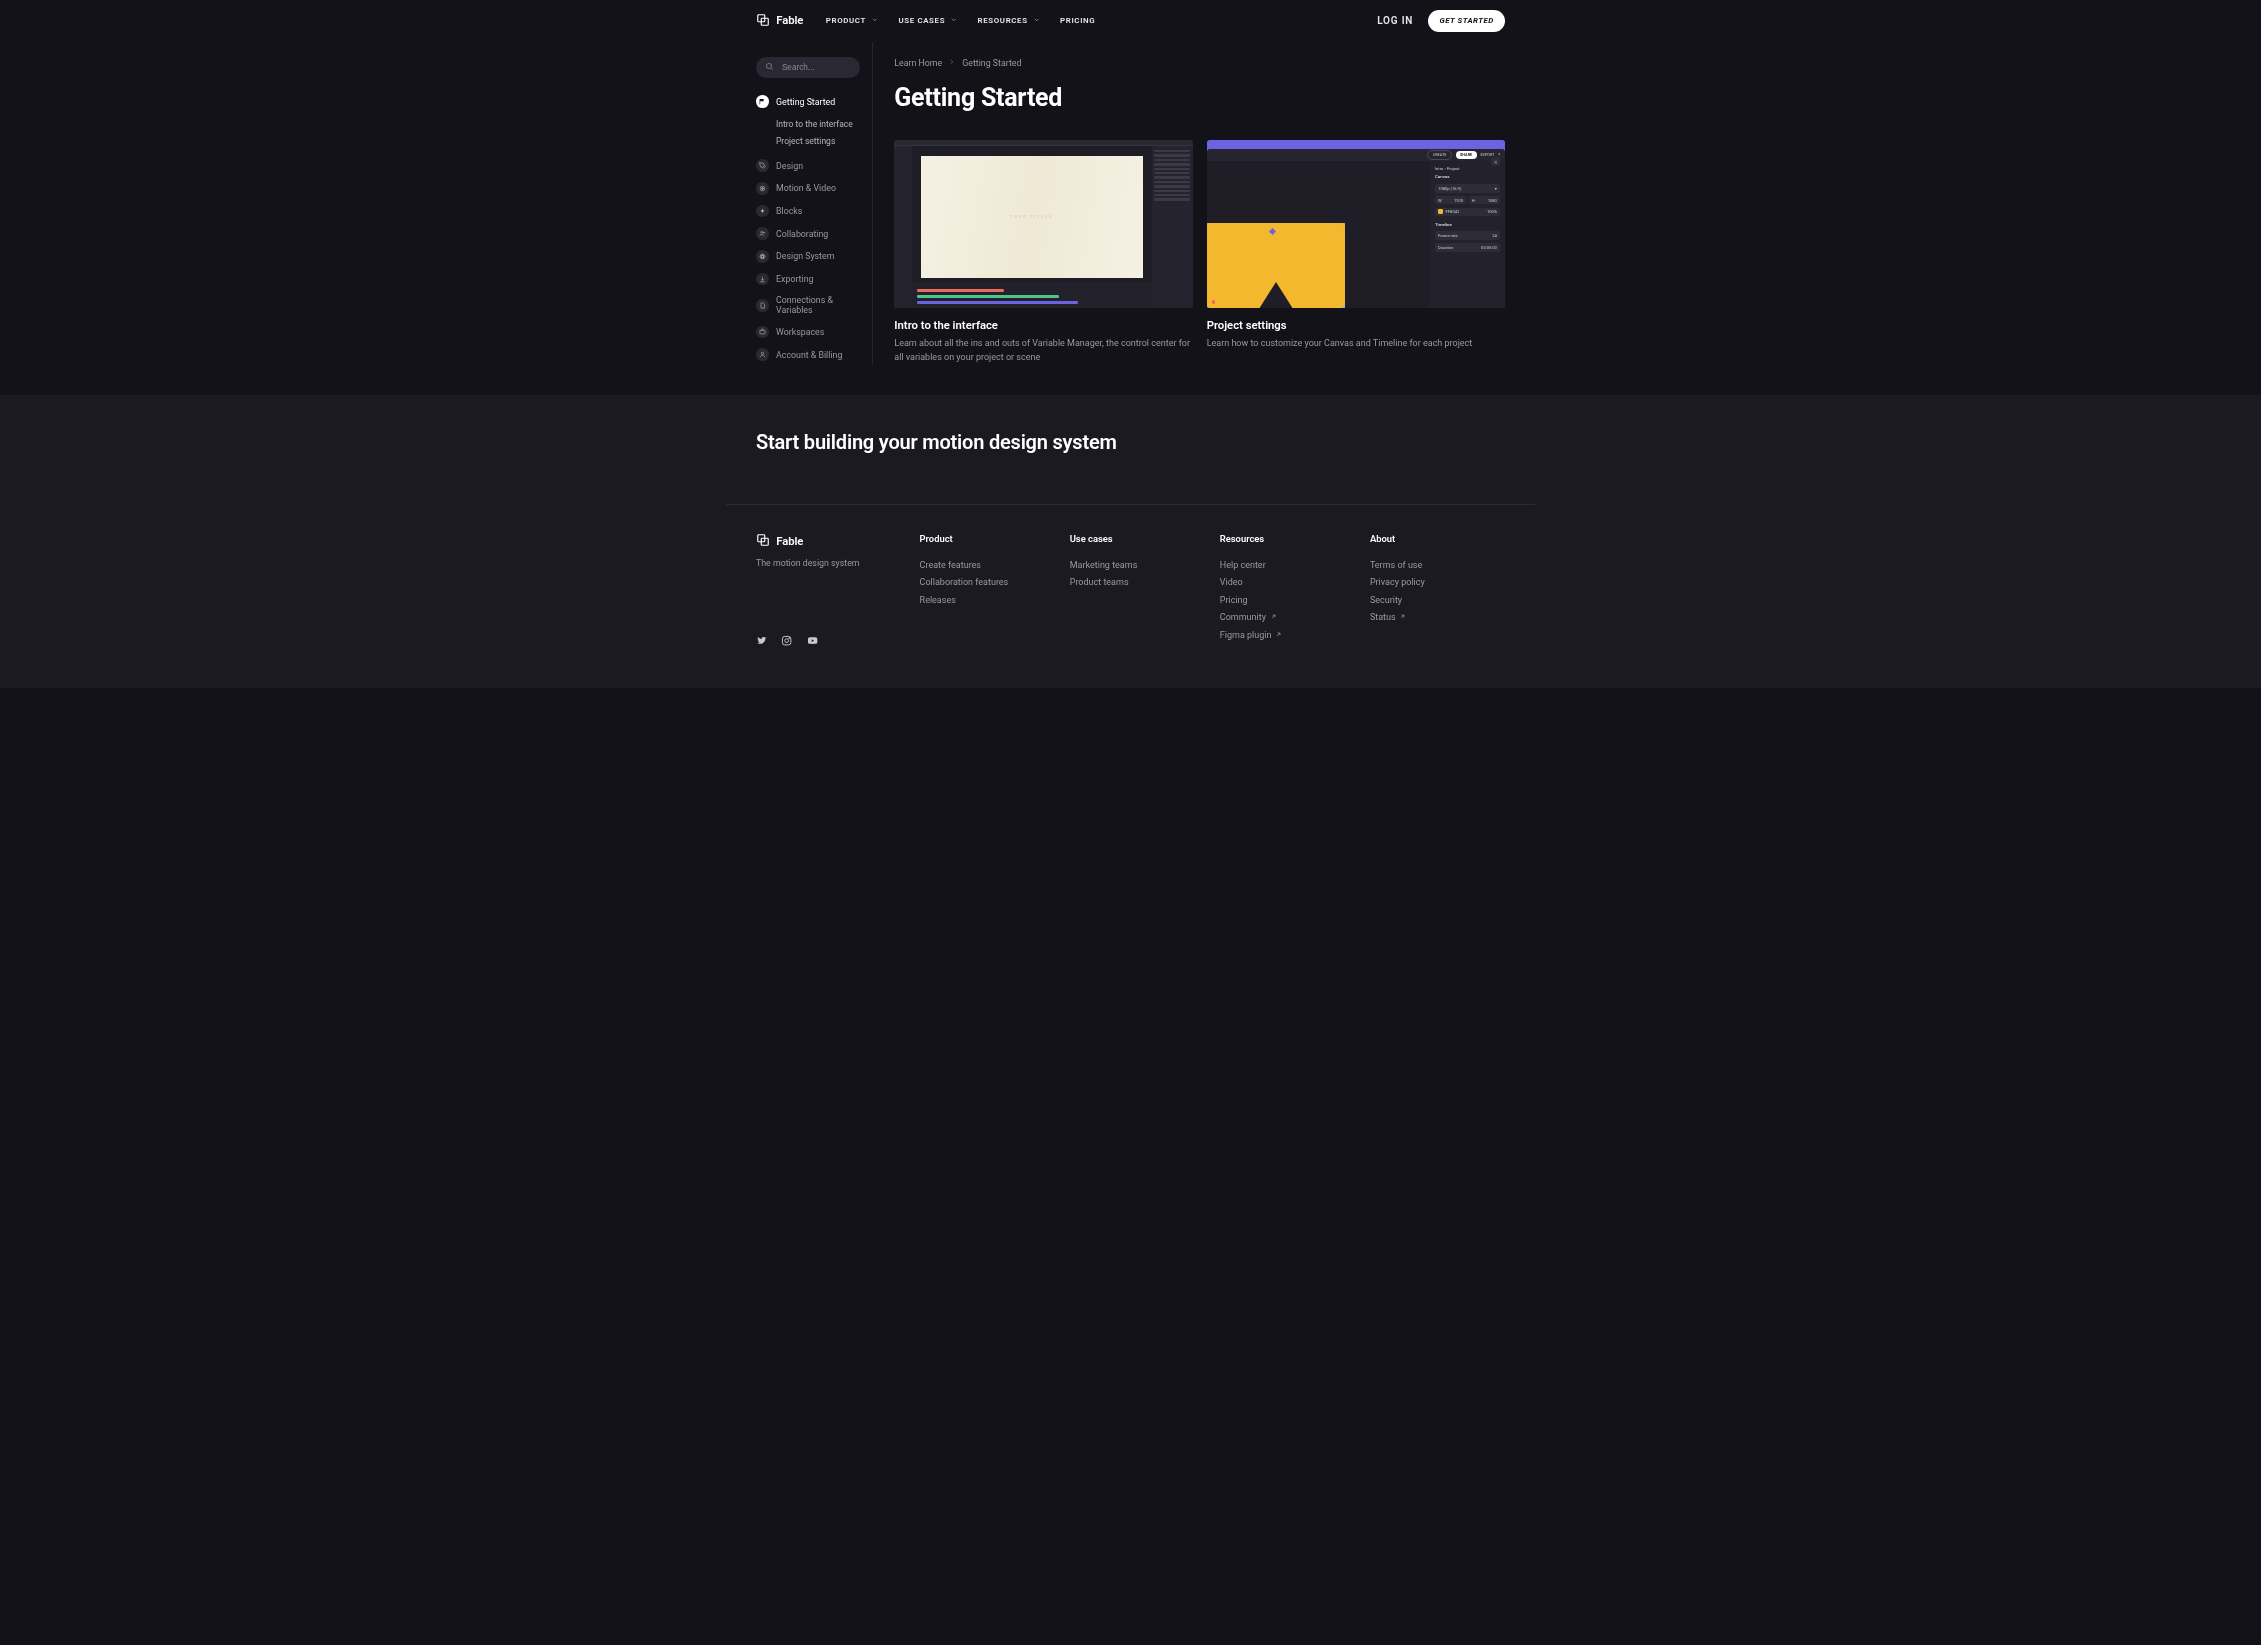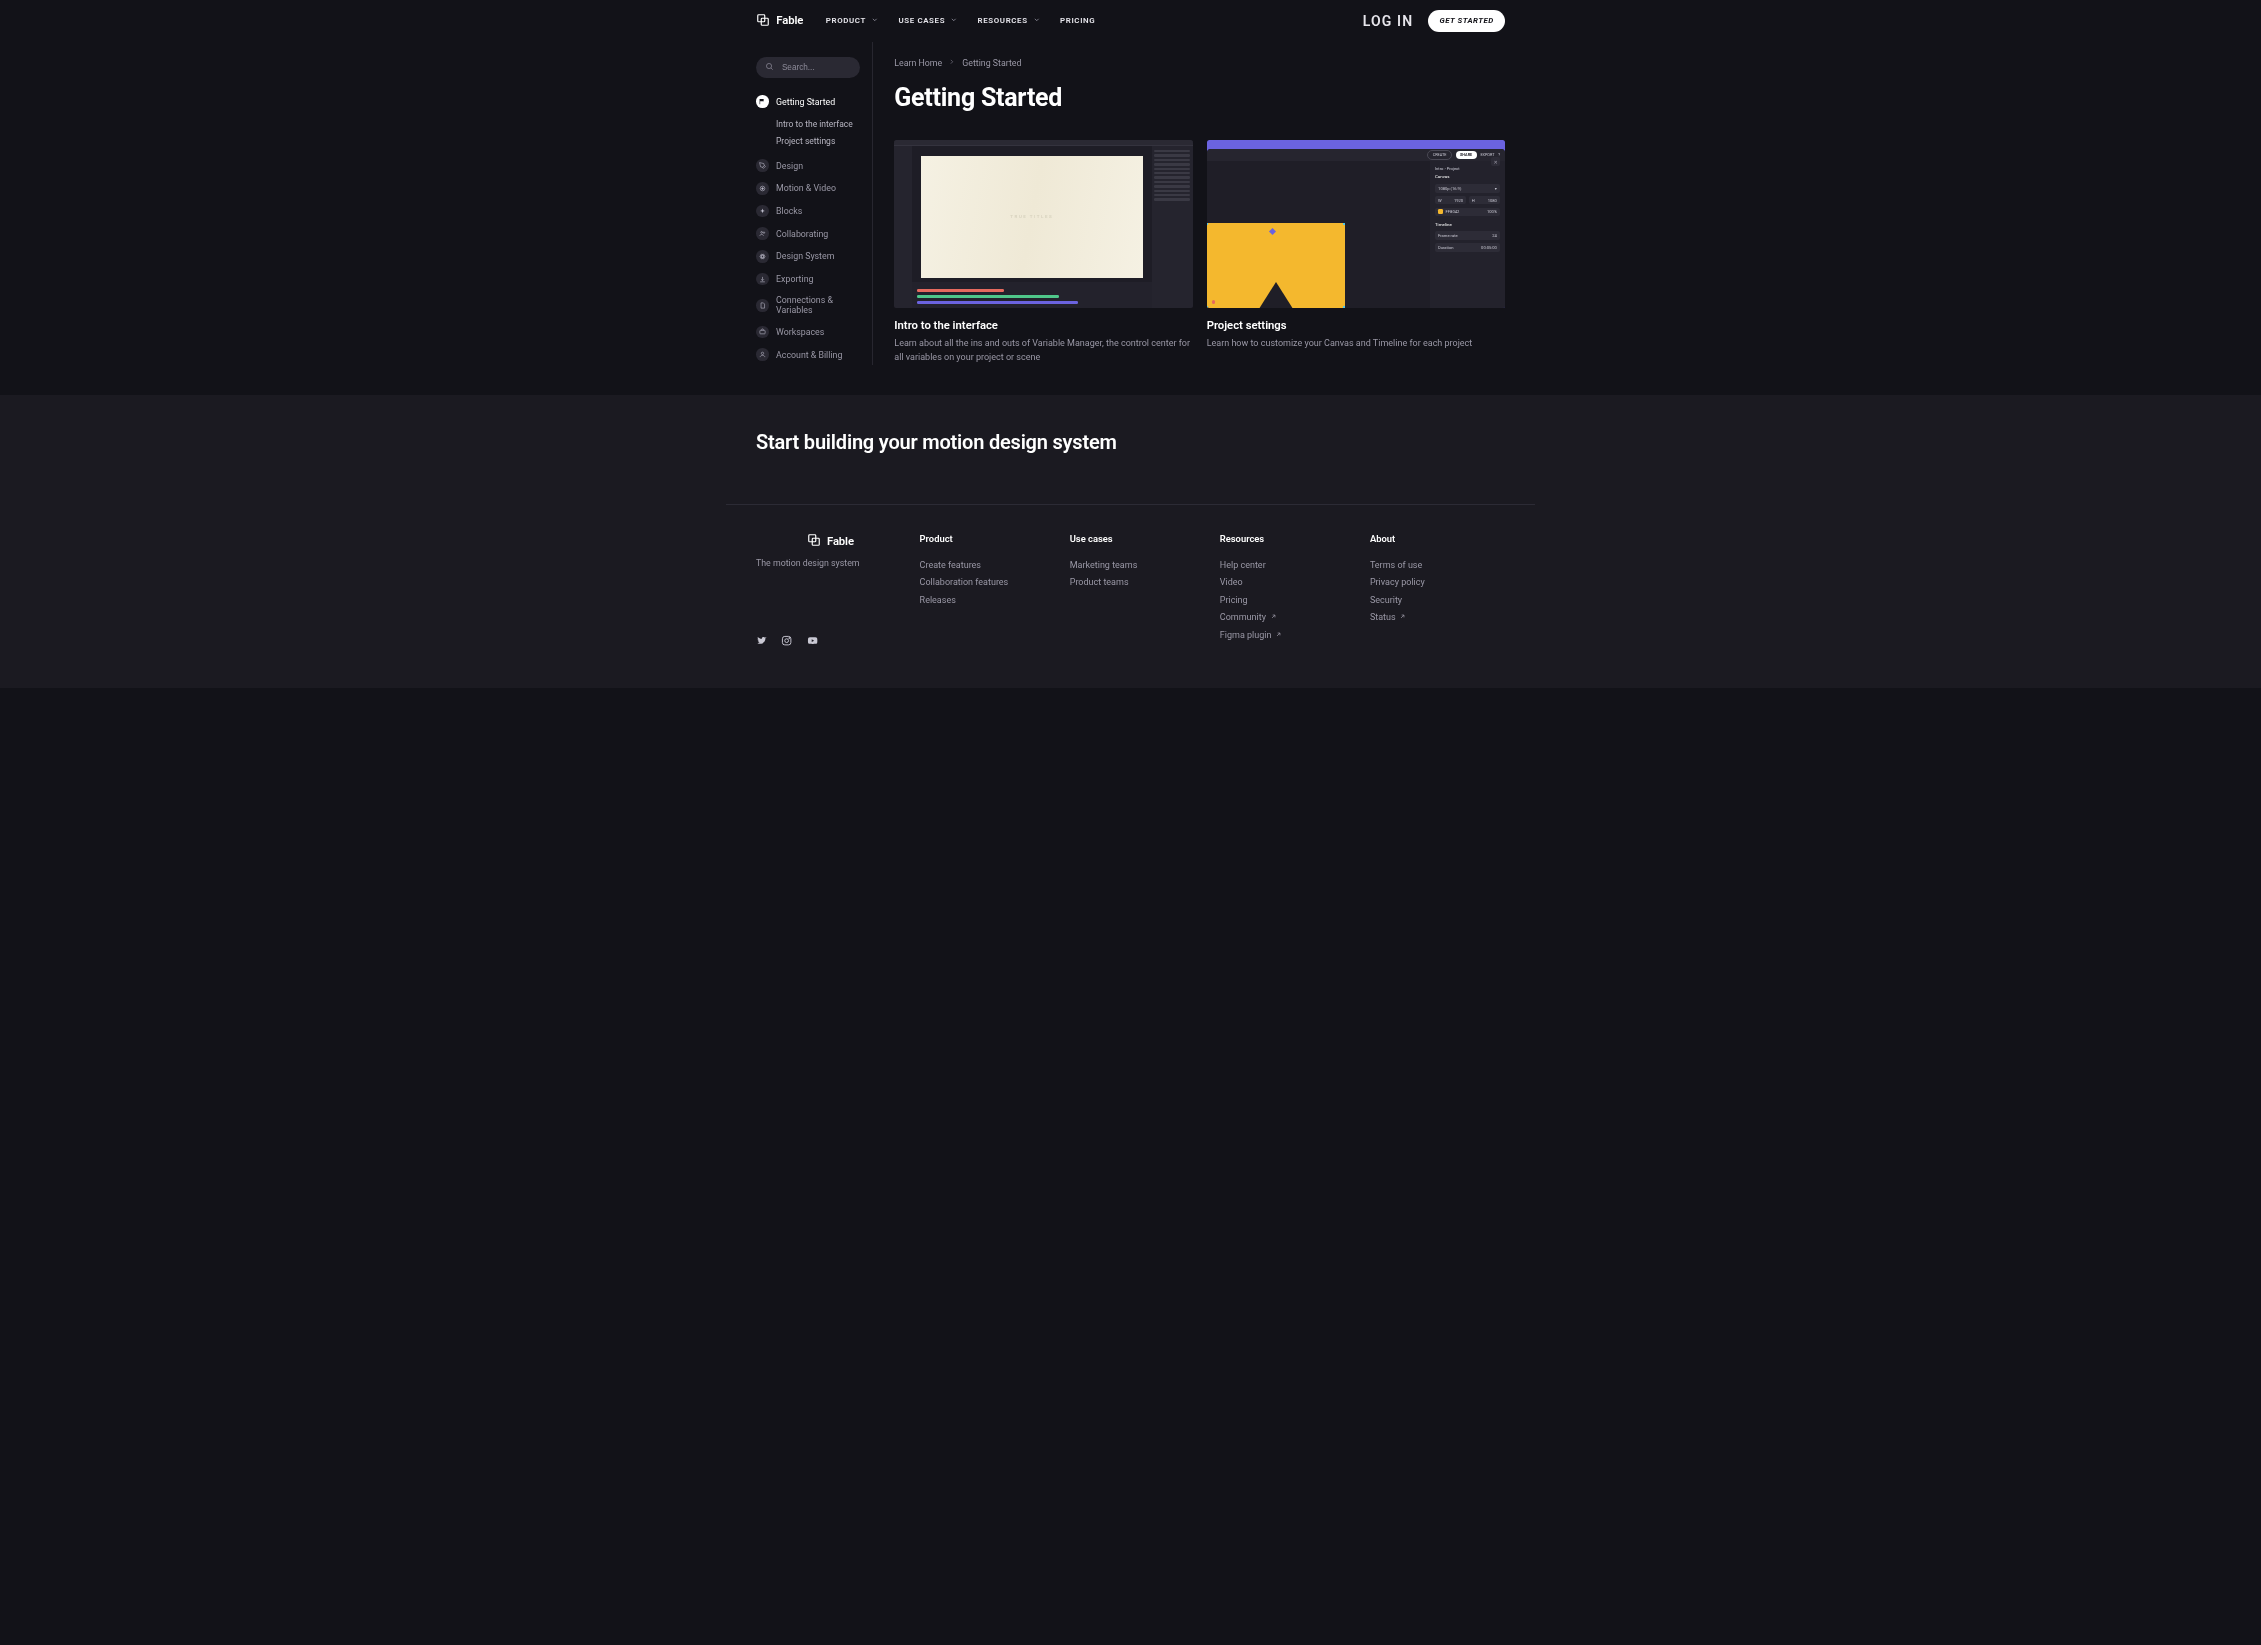--- a/index.html
+++ b/index.html
@@ -23,31 +23,31 @@
     -webkit-font-smoothing:antialiased;
   }
 
   
   .header{
     display:flex;align-items:center;justify-content:space-between;
     padding:10px 30px;
     max-width:809px;margin:0 auto;
   }
   .header-left{display:flex;align-items:center;gap:22.6px;}
-  .logo{display:flex;align-items:center;gap:6.3px;justify-content:center;}
+  .logo{display:flex;align-items:center;gap:6.3px;}
   .logo svg{width:14px;height:14px;}
   .logo .wordmark{font-weight:600;font-size:11.3px;letter-spacing:-0.01em;}
   .nav{display:flex;align-items:center;gap:20px;}
   .nav-item{
     display:flex;align-items:center;gap:5px;
     font-size:7.9px;font-weight:600;letter-spacing:0.08em;
     color:#e7e6ec;cursor:pointer;
   }
   .header-right{display:flex;align-items:center;gap:15px;}
-  .btn-login{font-size:14px;font-weight:600;letter-spacing:0.08em;color:#e7e6ec;cursor:pointer;}
+  .btn-login{font-size:10px;font-weight:600;letter-spacing:0.08em;color:#e7e6ec;cursor:pointer;}
   .btn-cta{
     background:#fff;color:#121218;border-radius:627px;
     padding:6.3px 11.3px;font-size:7.9px;font-weight:700;letter-spacing:0.06em;cursor:pointer;font-style:italic;
   }
 
   
   .page{
     max-width:809px;margin:0 auto;padding:0 30px 30px 30px;
     display:grid;grid-template-columns:117px 1fr;column-gap:20px;
   }

